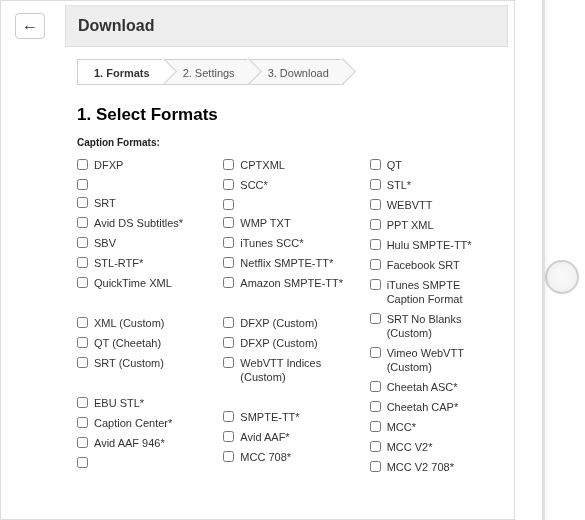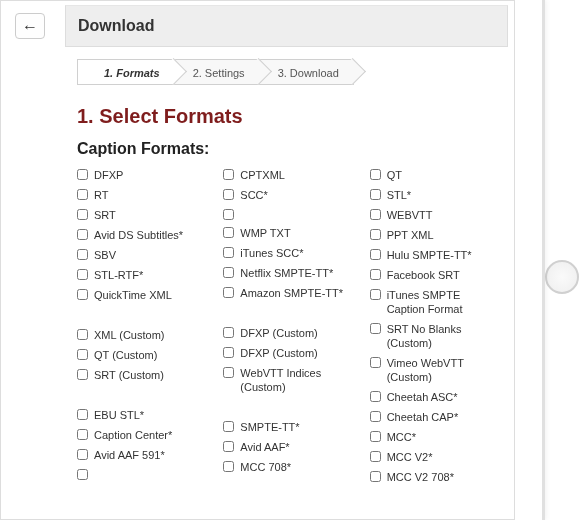--- a/index.html
+++ b/index.html
@@ -97,21 +97,21 @@
     position: relative;
     height: 26px;
     line-height: 26px;
     padding: 0 14px 0 18px;
     font-size: 11px;
     color: #555;
     border: 1px solid #d0d0d0;
     background: #f8f8f8;
     margin-right: -1px;
   }
-  .step:first-child { padding-left: 26px; font-style: italic; }
+  .step:first-child { padding-left: 16px; }
   .step::after {
     content: "";
     position: absolute;
     right: -9px;
     top: 2px;
     width: 18px;
     height: 18px;
     border-top: 1px solid #d0d0d0;
     border-right: 1px solid #d0d0d0;
     background: #f8f8f8;
@@ -119,27 +119,27 @@
     z-index: 1;
   }
   .step span { position: relative; z-index: 2; }
   .step.active {
     background: #fff;
     color: #333;
     font-weight: bold;
   }
   .step.active::after { background: #fff; }
   h2.section-title {
-    font-size: 20px;
+    font-size: 17px;
     font-weight: bold;
-    color: #7f1d1d;
+    color: #000000;
     margin-bottom: 12px;
   }
   .subheading {
-    font-size: 16px;
+    font-size: 10px;
     font-weight: bold;
     color: #222;
     margin-bottom: 10px;
   }
   .format-grid {
     display: flex;
     gap: 20px;
     font-size: 11px;
     color: #333;
   }
@@ -193,21 +193,20 @@
       <div class="subheading">Caption Formats:</div>
 
       <div class="format-grid">
           <div class="col">
             <div class="opt">
               <input type="checkbox" style="">
               <label>DFXP</label>
             </div>
             <div class="opt">
               <input type="checkbox" style="">
-              <label>RT</label>
             </div>
             <div class="opt">
               <input type="checkbox" style="">
               <label>SRT</label>
             </div>
             <div class="opt">
               <input type="checkbox" style="">
               <label>Avid DS Subtitles*</label>
             </div>
             <div class="opt">
@@ -222,38 +221,38 @@
               <input type="checkbox" style="">
               <label>QuickTime XML</label>
             </div>
             <div class="opt" style="height: 14px;"></div>
             <div class="opt">
               <input type="checkbox" style="">
               <label>XML (Custom)</label>
             </div>
             <div class="opt">
               <input type="checkbox" style="">
-              <label>QT (Custom)</label>
+              <label>QT (Cheetah)</label>
             </div>
             <div class="opt">
               <input type="checkbox" style="">
               <label>SRT (Custom)</label>
             </div>
             <div class="opt" style="height: 14px;"></div>
             <div class="opt">
               <input type="checkbox" style="">
               <label>EBU STL*</label>
             </div>
             <div class="opt">
               <input type="checkbox" style="">
               <label>Caption Center*</label>
             </div>
             <div class="opt">
               <input type="checkbox" style="">
-              <label>Avid AAF 591*</label>
+              <label>Avid AAF 946*</label>
             </div>
             <div class="opt">
               <input type="checkbox" style="">
             </div>
           </div>
           <div class="col">
             <div class="opt">
               <input type="checkbox" style="">
               <label>CPTXML</label>
             </div>

